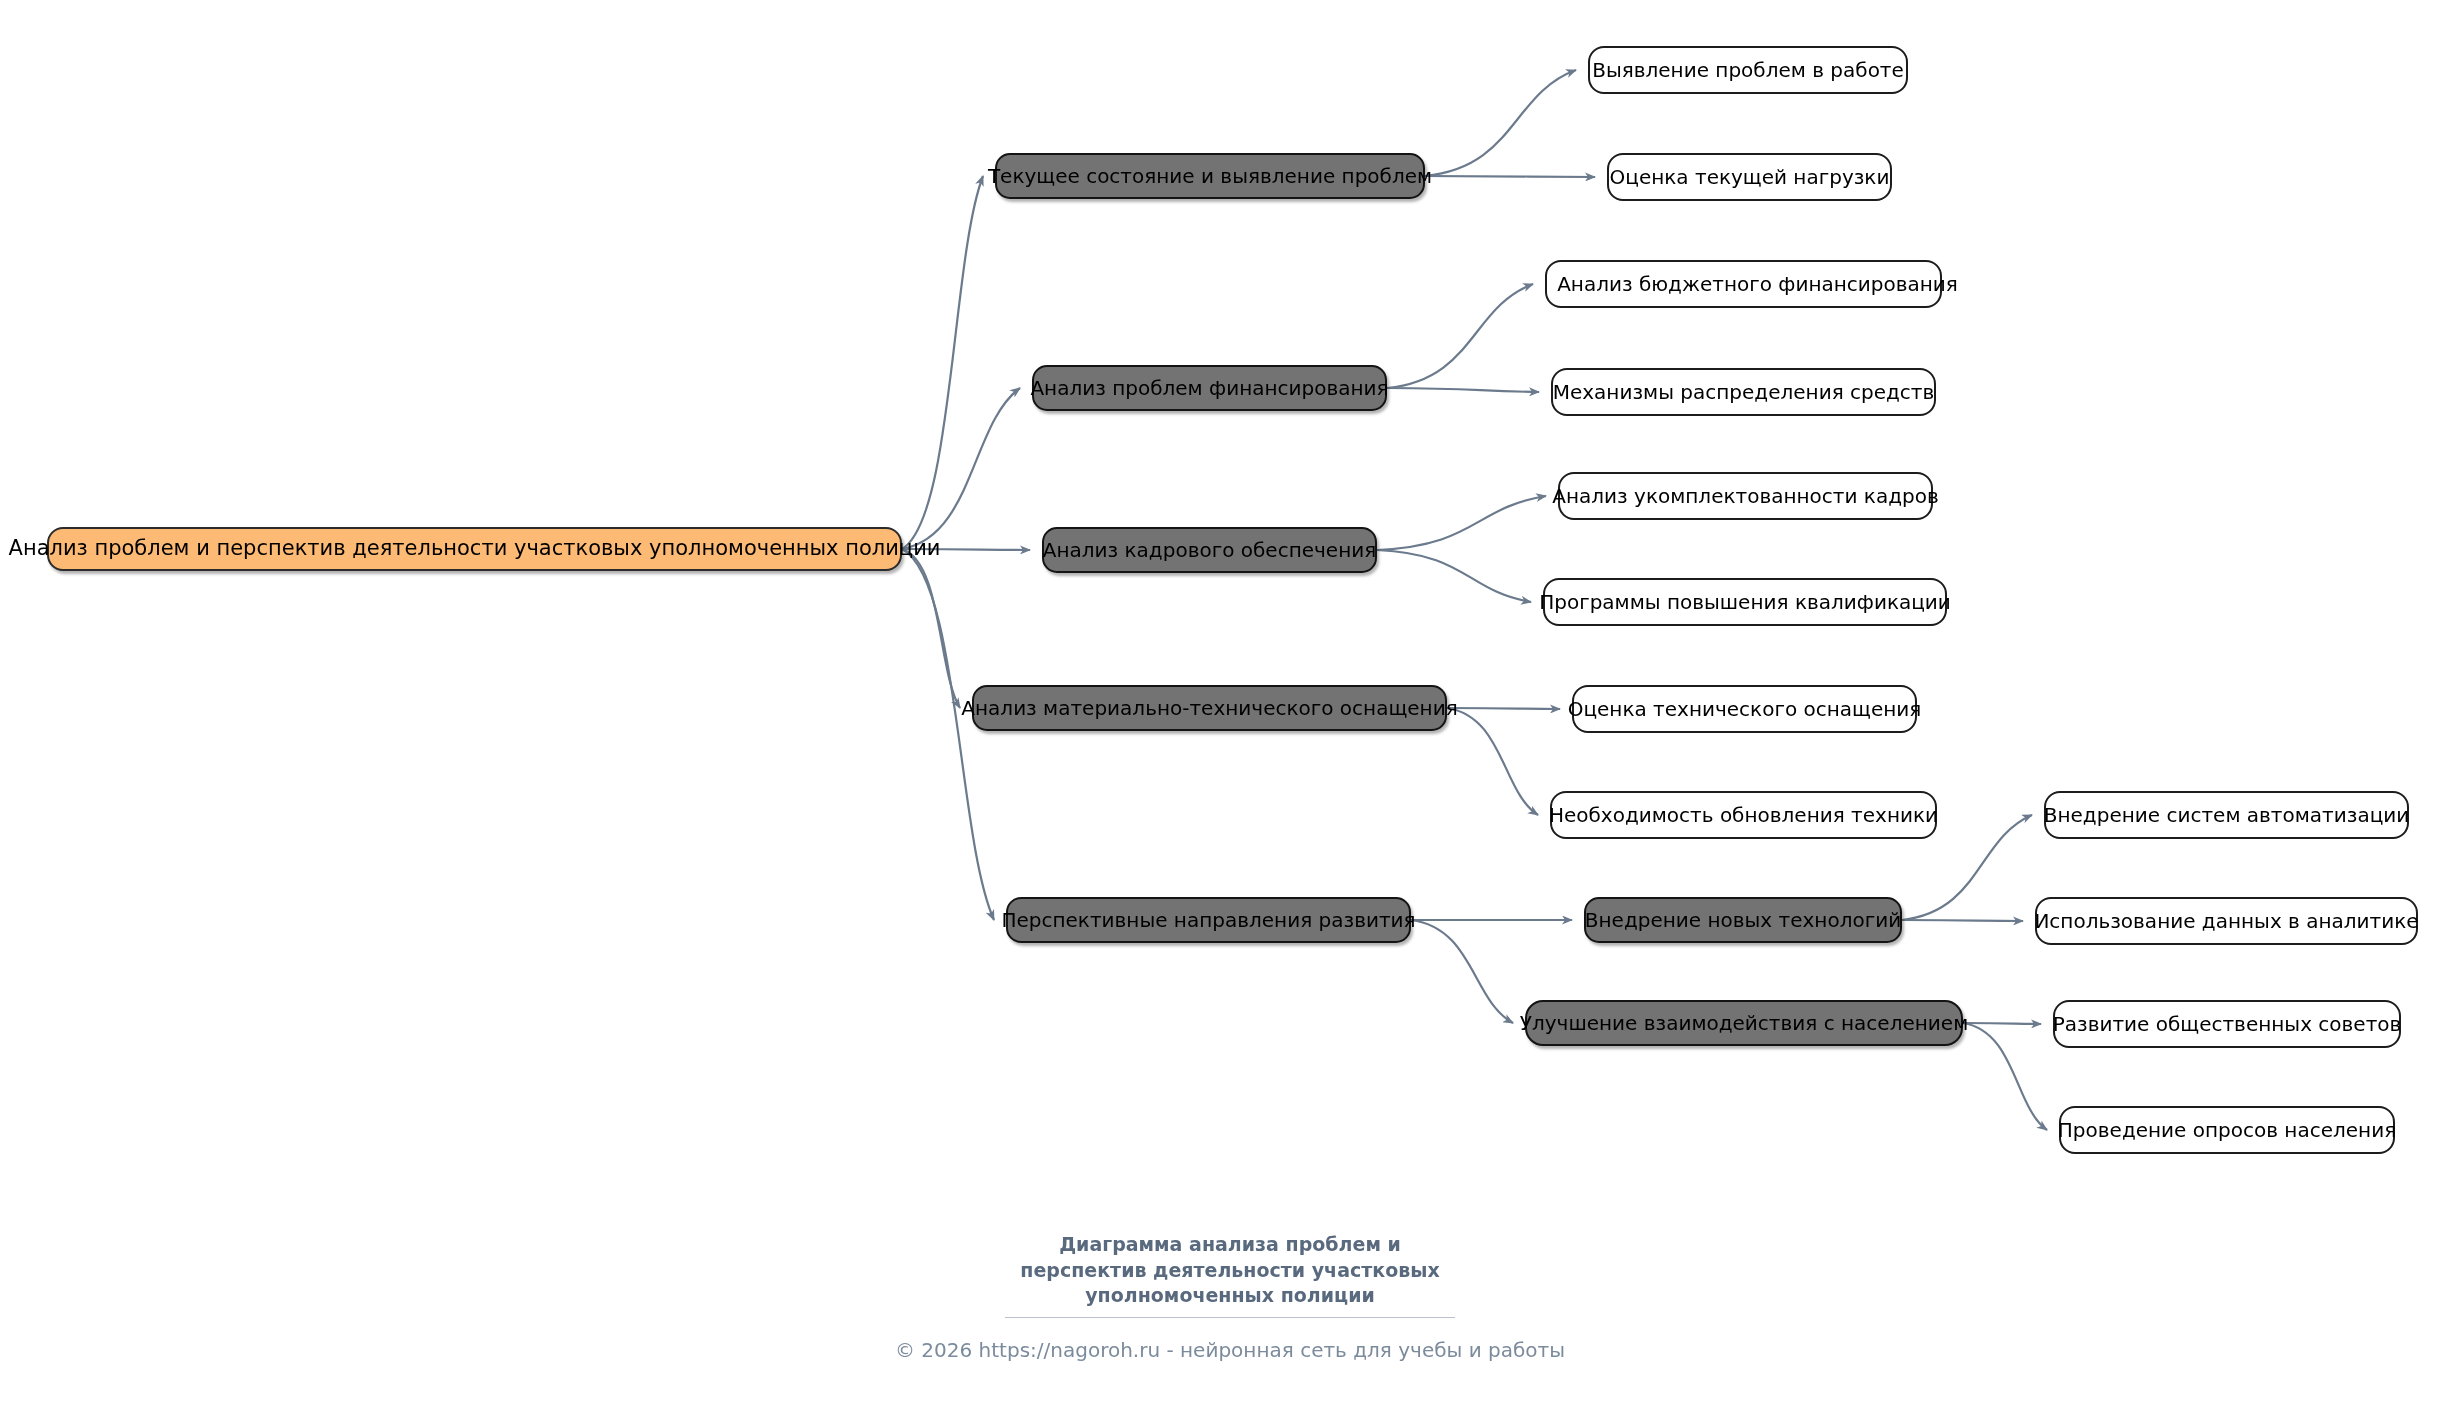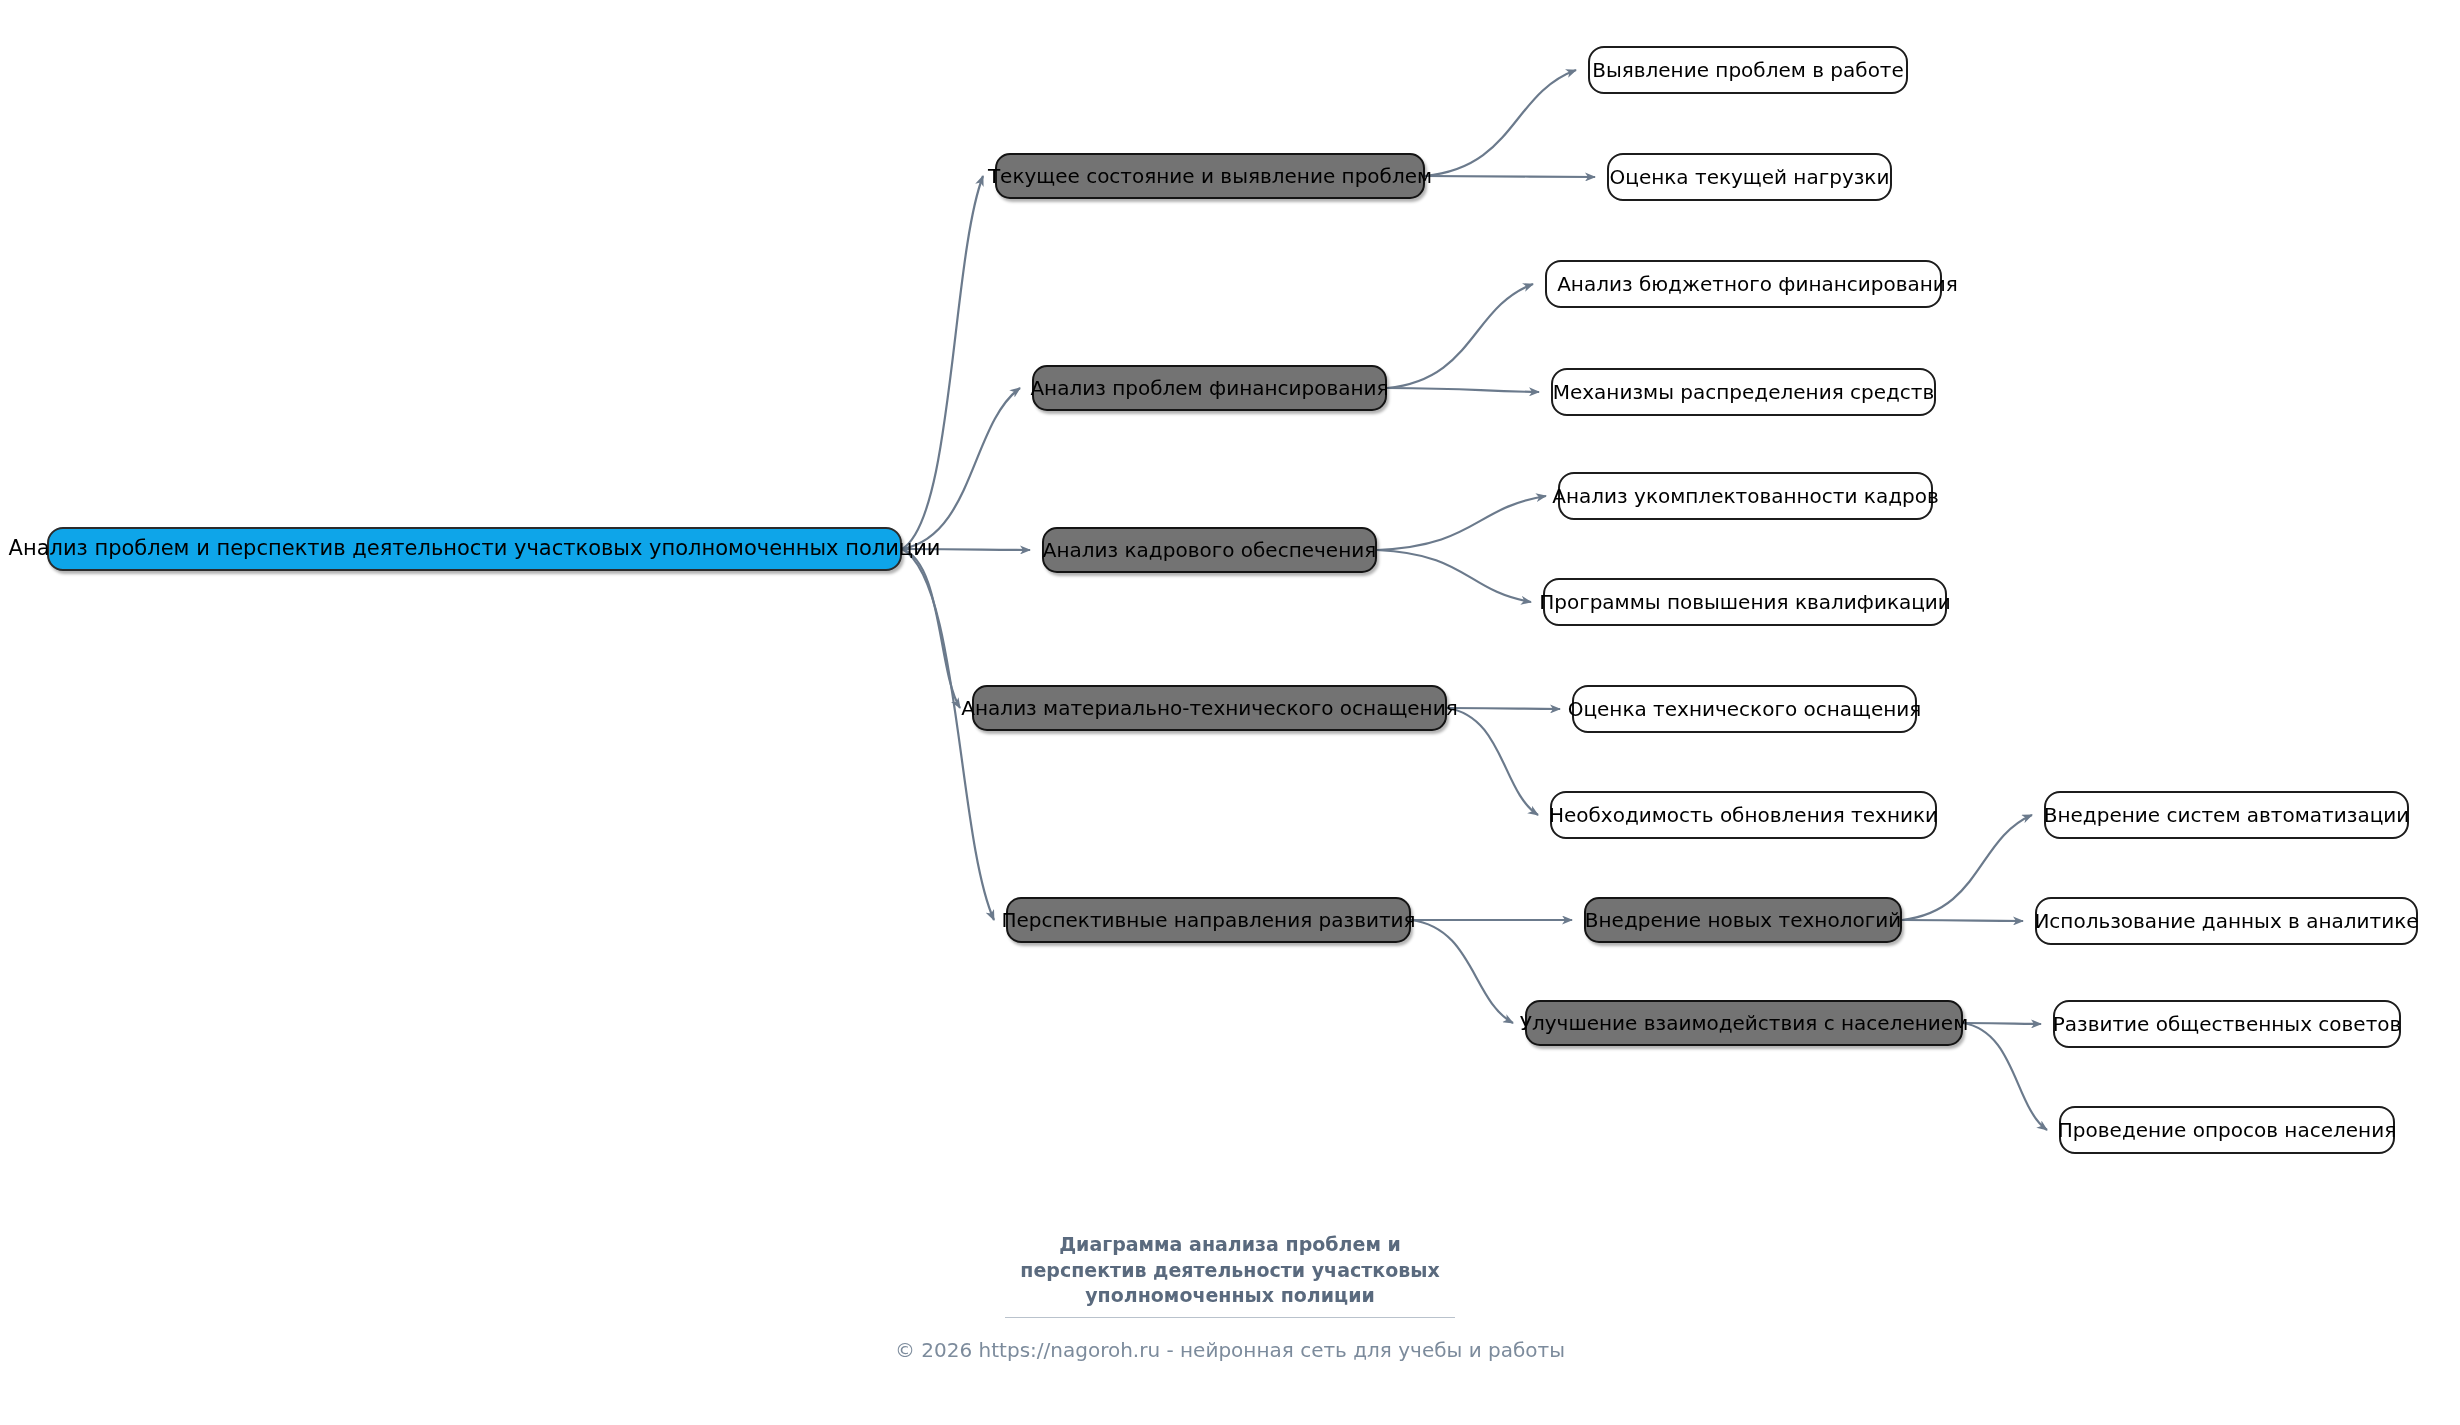--- a/index.html
+++ b/index.html
@@ -32,21 +32,21 @@
     display: flex;
     align-items: center;
     justify-content: center;
     text-align: center;
     white-space: nowrap;
     line-height: 1.1;
     color: #000000;
     border-radius: 14px;
   }
   .node-root {
-    background: #0ea5e9;
+    background: #fdba74;
     border: 2px solid #2b2b2b;
     box-shadow: 2px 3px 3px rgba(0,0,0,0.30);
     font-size: 21px;
     border-radius: 16px;
   }
   .node-branch {
     background: #737373;
     border: 2px solid #141414;
     box-shadow: 2px 3px 3px rgba(0,0,0,0.30);
     font-size: 20px;
@@ -141,21 +141,21 @@
       <div class="node node-branch" style="left: 1042px; top: 527px; width: 335px; height: 46px;">Анализ кадрового обеспечения</div>
       <div class="node node-leaf" style="left: 1558px; top: 472px; width: 375px; height: 48px;">Анализ укомплектованности кадров</div>
       <div class="node node-leaf" style="left: 1543px; top: 578px; width: 404px; height: 48px;">Программы повышения квалификации</div>
       <div class="node node-branch" style="left: 972px; top: 685px; width: 475px; height: 46px;">Анализ материально-технического оснащения</div>
       <div class="node node-leaf" style="left: 1572px; top: 685px; width: 345px; height: 48px;">Оценка технического оснащения</div>
       <div class="node node-leaf" style="left: 1550px; top: 791px; width: 387px; height: 48px;">Необходимость обновления техники</div>
       <div class="node node-branch" style="left: 1006px; top: 897px; width: 405px; height: 46px;">Перспективные направления развития</div>
       <div class="node node-branch" style="left: 1584px; top: 897px; width: 318px; height: 46px;">Внедрение новых технологий</div>
       <div class="node node-leaf" style="left: 2044px; top: 791px; width: 365px; height: 48px;">Внедрение систем автоматизации</div>
       <div class="node node-leaf" style="left: 2035px; top: 897px; width: 383px; height: 48px;">Использование данных в аналитике</div>
-      <div class="node node-branch" style="left: 1525px; top: 1000px; width: 438px; height: 46px;">Улучшение взаимодействия с населением</div>
+      <div class="node node-branch" style="left: 1525px; top: 1000px; width: 438px; height: 46px; border-radius: 18px;">Улучшение взаимодействия с населением</div>
       <div class="node node-leaf" style="left: 2053px; top: 1000px; width: 348px; height: 48px;">Развитие общественных советов</div>
       <div class="node node-leaf" style="left: 2059px; top: 1106px; width: 336px; height: 48px;">Проведение опросов населения</div>
     </div>
 
   <div id="footer">
     <div id="caption">Диаграмма анализа проблем и перспектив деятельности участковых уполномоченных полиции</div>
     <div id="divider"></div>
     <div id="copyright">© 2026 https://nagoroh.ru - нейронная сеть для учебы и работы</div>
   </div>
 

